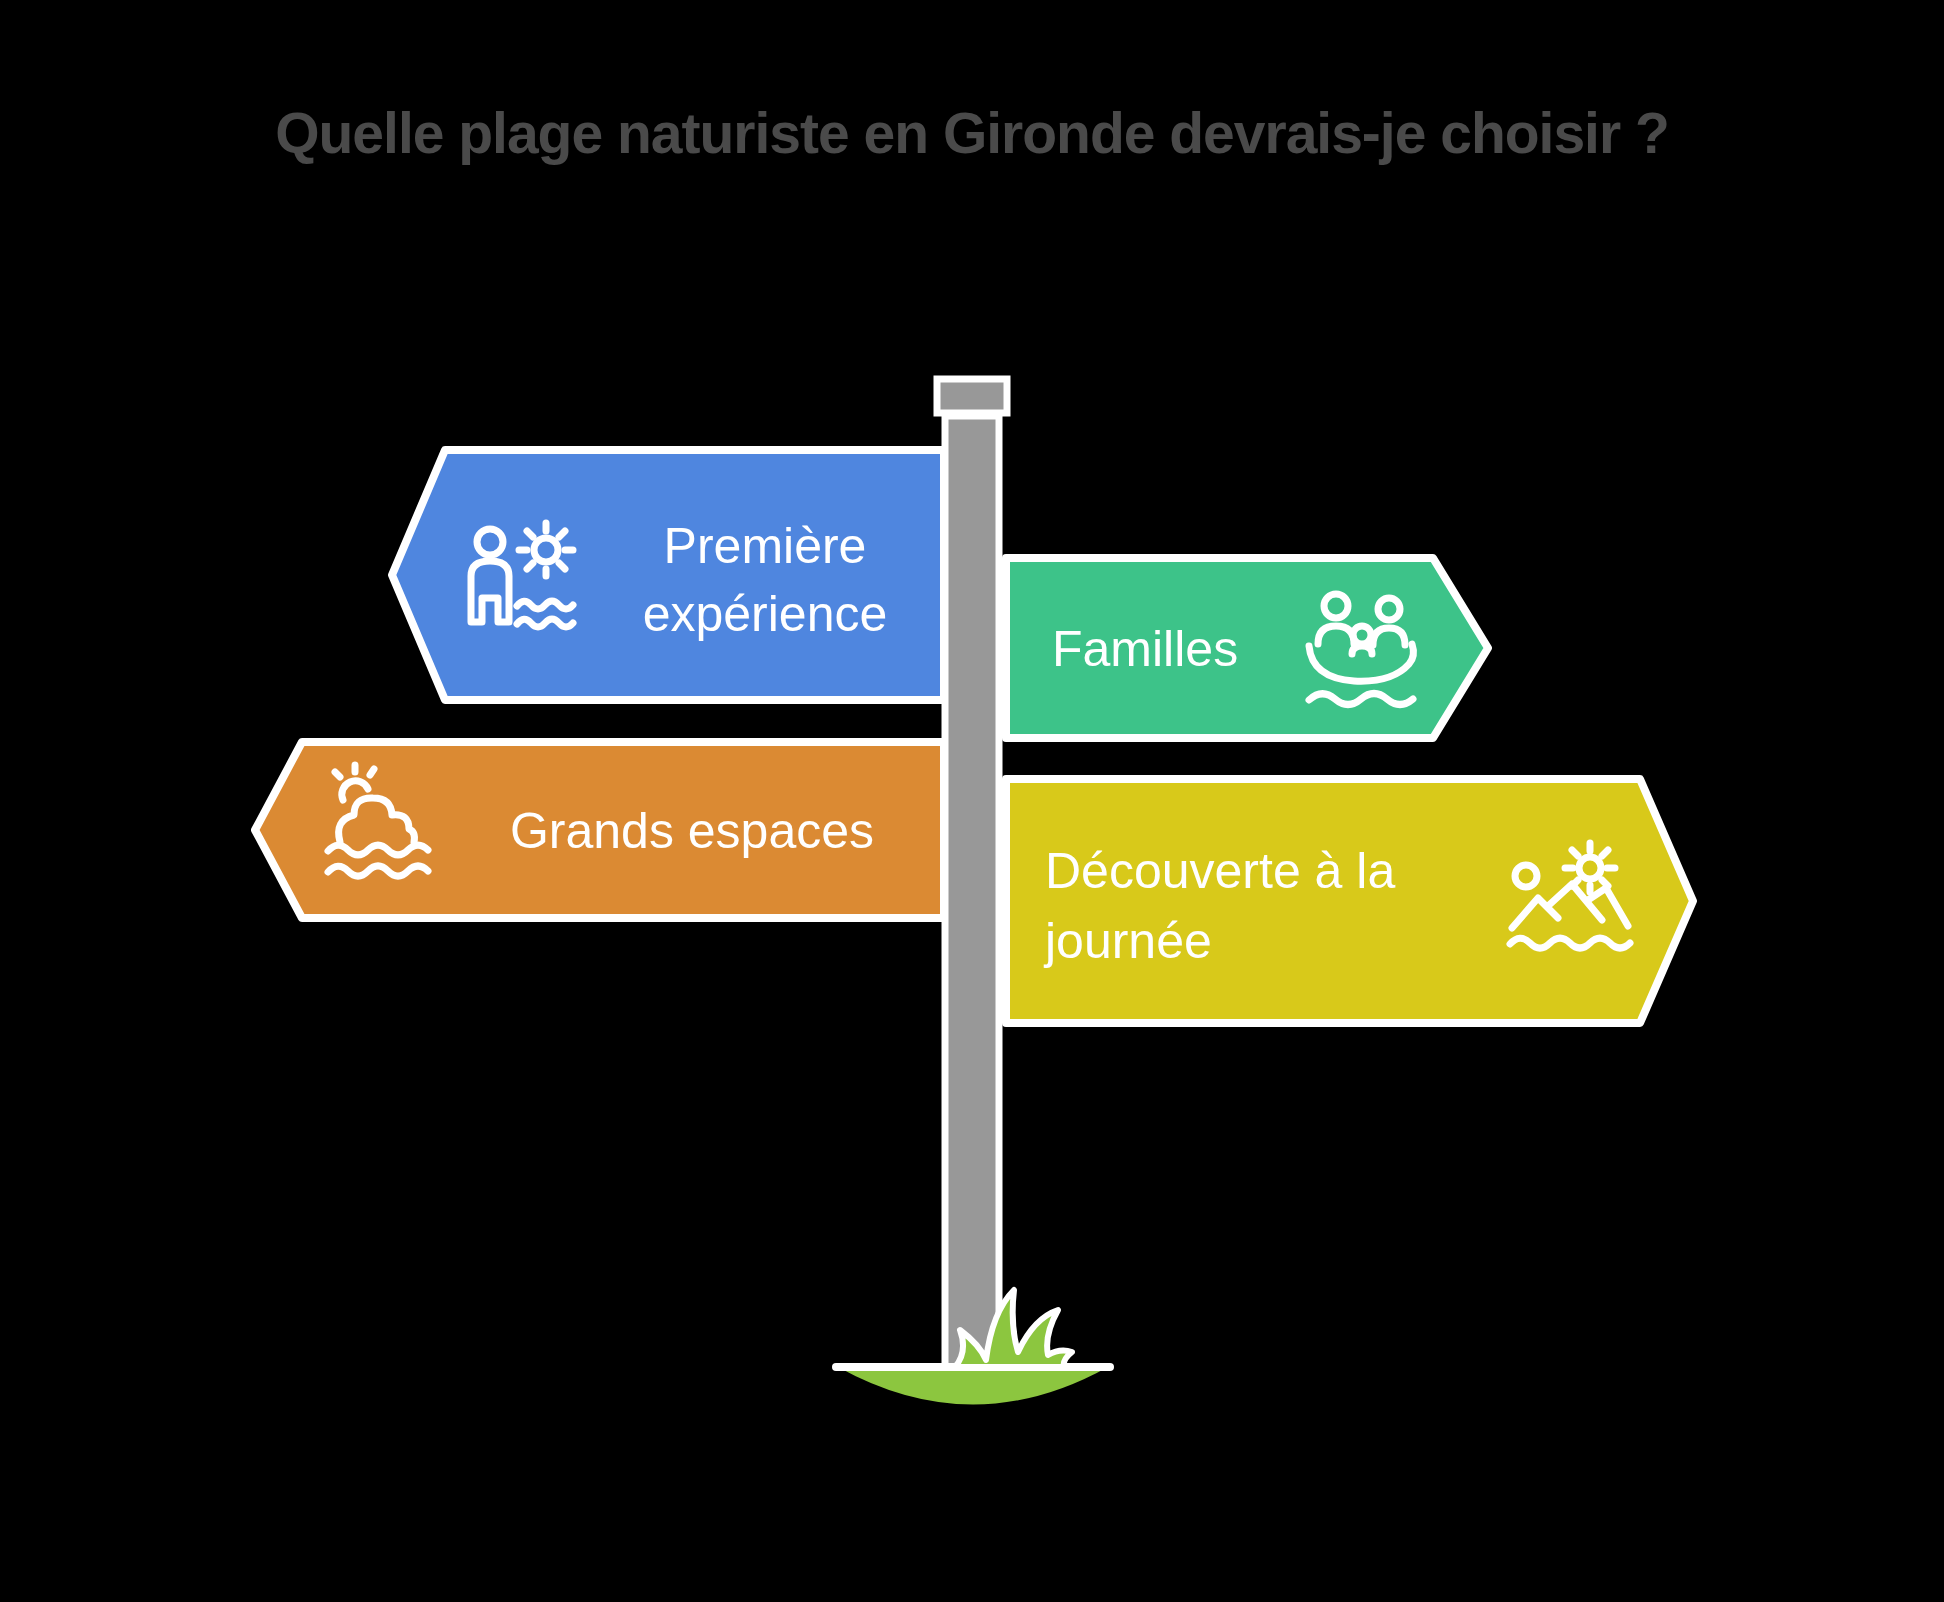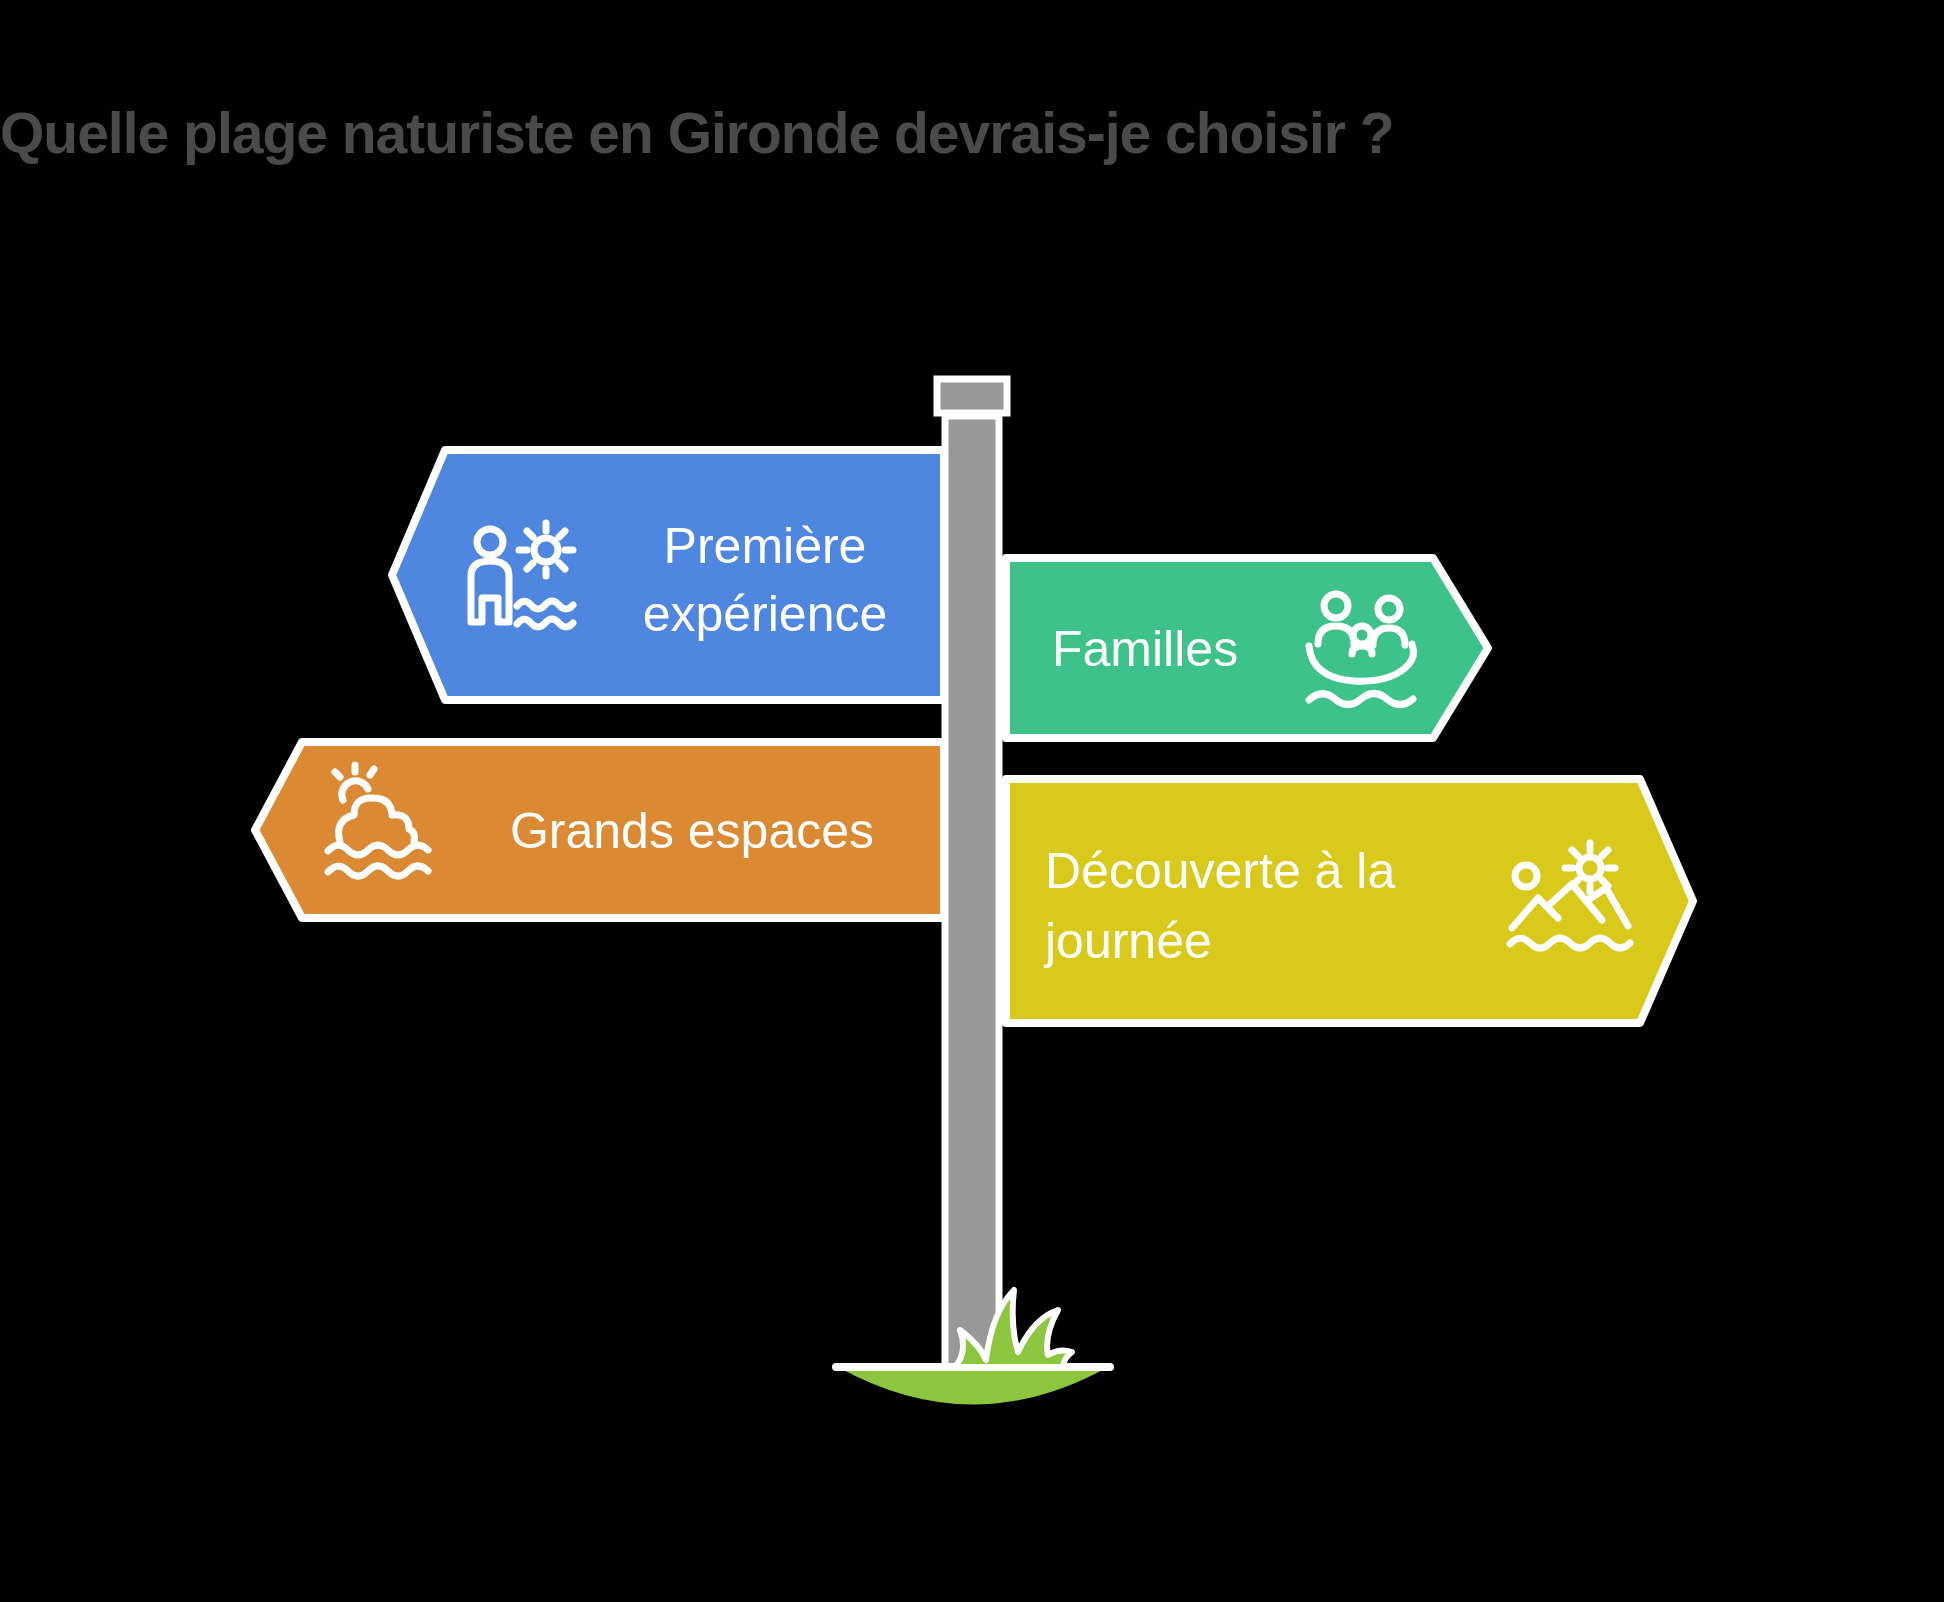--- a/index.html
+++ b/index.html
@@ -1,18 +1,18 @@
 <!DOCTYPE html>
 <html><head>
 <meta charset="utf-8">
 <style>
   html,body{margin:0;padding:0;background:#000;}
   #canvas{position:relative;width:1944px;height:1602px;background:#000;overflow:hidden;
           font-family:"Liberation Sans",sans-serif;}
-  .page-title{position:absolute;top:100px;left:0;right:0;margin:0;
+  .page-title{position:absolute;top:100px;left:0;right:0;margin:0;text-align:center;
           font-family:"Liberation Sans",sans-serif;font-weight:bold;font-size:57px;
           letter-spacing:-1px;color:#4A4A4A;}
   .signpost-svg{position:absolute;left:0;top:0;}
   .panel{stroke:#FFFFFF;stroke-width:8;stroke-linejoin:round;}
   .icon{stroke:#FFFFFF;stroke-width:7;fill:none;stroke-linecap:round;stroke-linejoin:round;}
   .pole-part{stroke:#FFFFFF;stroke-width:7;}
   .grass-top{stroke:#FFFFFF;stroke-width:8;stroke-linecap:round;}
   .tuft{stroke:#FFFFFF;stroke-width:6;stroke-linejoin:round;stroke-linecap:round;}
   .sign-text{font-family:"Liberation Sans",sans-serif;font-size:50px;font-weight:500;fill:#FFFFFF;}
 </style>

